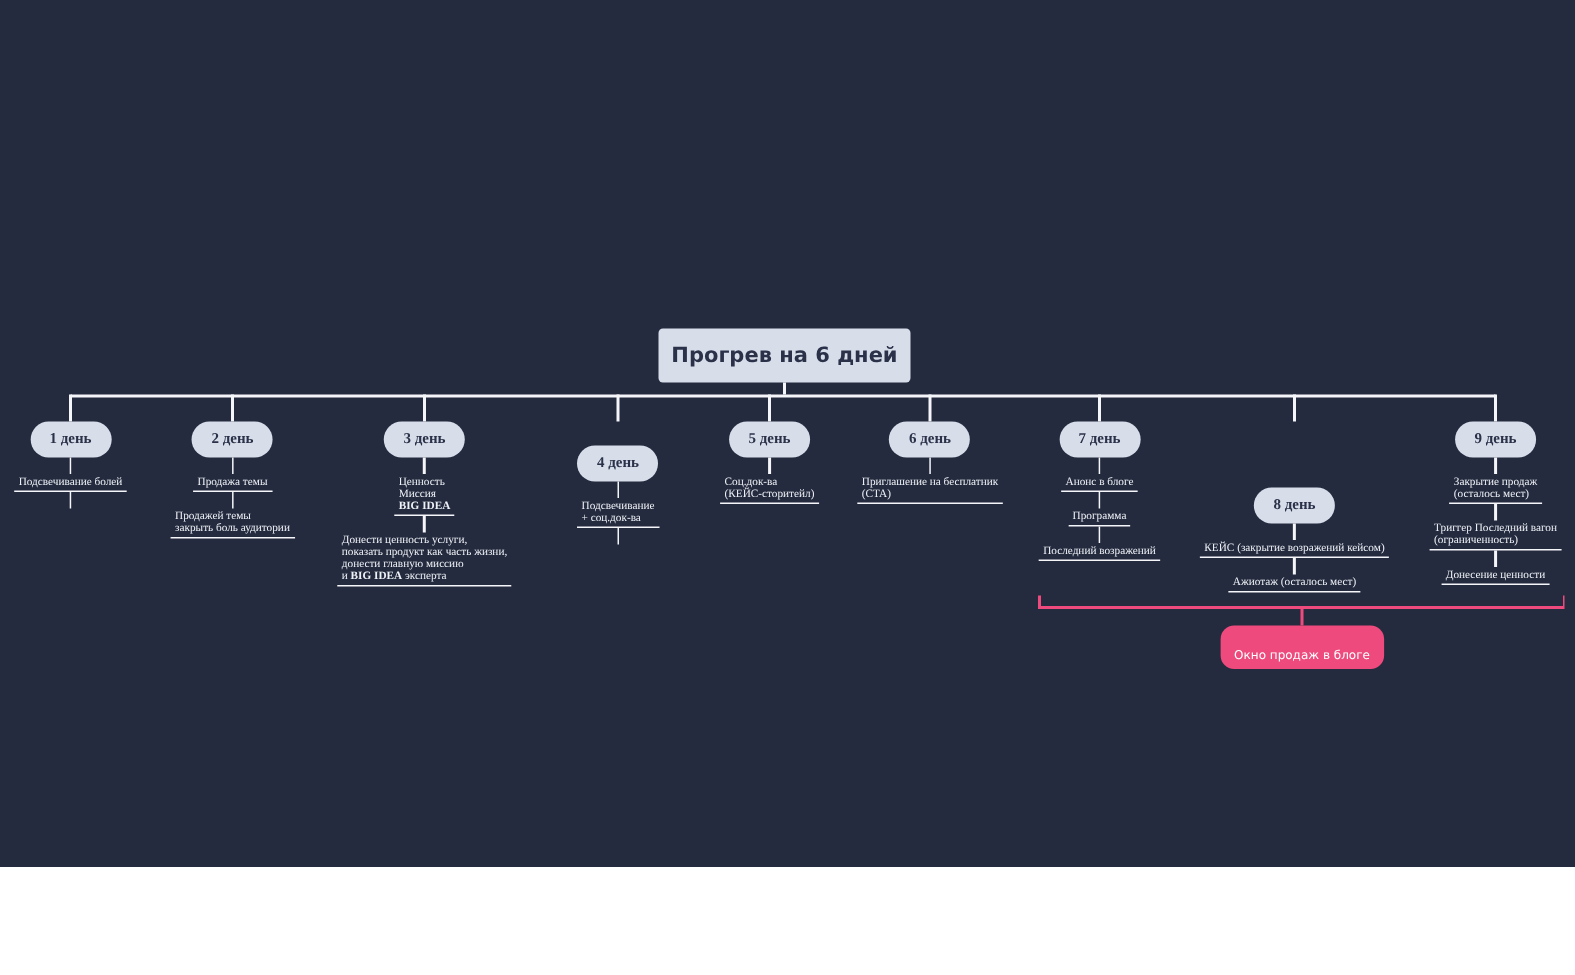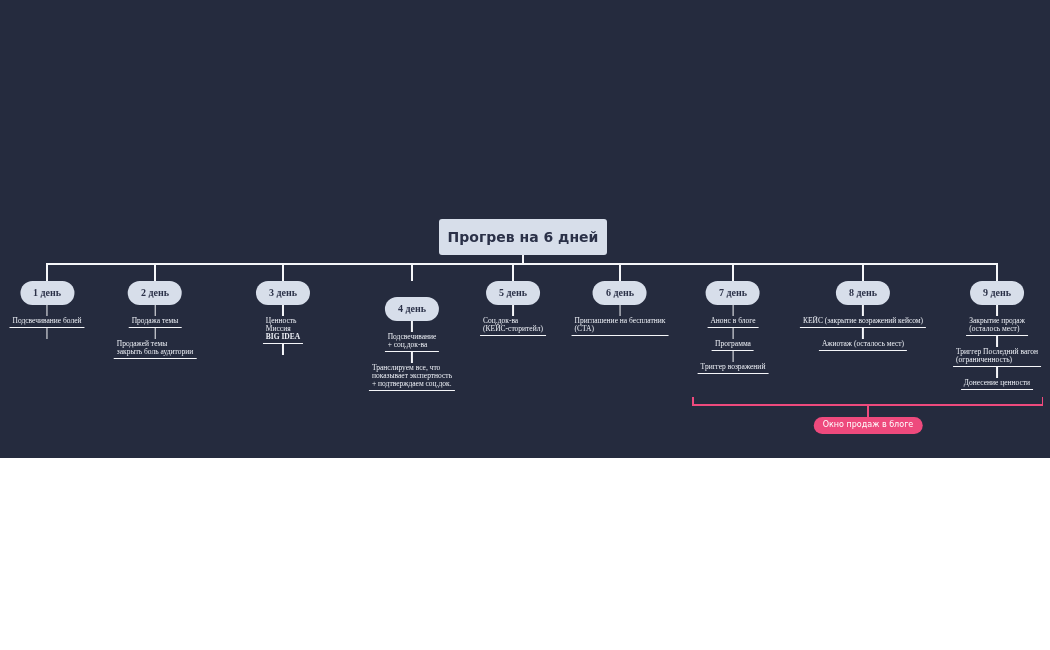--- a/index.html
+++ b/index.html
@@ -1,19 +1,19 @@
 <!DOCTYPE html>
 <html><head>
 <meta charset="utf-8">
 <title>Прогрев на 6 дней</title>
 <style>
   html,body{margin:0;padding:0;}
   #canvas{
     position:relative;
-    width:1050px;height:458px;
+    width:1050px;height:578px;
     background:var(--bg,#252b3e);
     font-family:"DejaVu Sans", sans-serif;
     overflow:hidden;
   }
   .root-node{
     position:absolute;
     left:523px;top:219px;
     transform:translateX(-50%);
     width:168px;height:36px;
     background:var(--node-fill,#dbe1ee);
@@ -56,21 +56,21 @@
   }
   .label b{font-weight:bold;}
   .badge{
     position:absolute;
     left:868px;top:417px;
     transform:translateX(-50%);
     background:var(--accent,#ee4a7d);
     color:#ffffff;
     font-size:8px;
     line-height:8px;
-    padding:4px 9px 5px 9px;
+    padding:16px 9px 5px 9px;
     border-radius:9px;
     white-space:nowrap;
   }
 </style>
 </head>
 <body>
 
 <div id="canvas" style="--bg: #252b3e; --node-fill: #d7deea; --node-text: #2b3148; --line: #f5f6f9; --accent: #ee4a7d;">
 
   <div class="root-node">Прогрев на 6 дней</div>
@@ -112,34 +112,35 @@
       </div>
       <div class="branch" style="left: 283px; transform: translateX(-50%);">
         <div class="pill">3 день</div>
         <div class="stub"></div>
         <div class="label">
           <div>Ценность</div>
           <div>Миссия</div>
           <div><b>BIG IDEA</b></div>
         </div>
         <div class="stub"></div>
+        <div class="label">
+          <div>Донести ценность услуги,</div>
+          <div>показать продукт как часть жизни,</div>
+          <div>донести главную миссию</div>
+          <div>и <b>BIG IDEA</b> эксперта</div>
+        </div>
       </div>
       <div class="branch" style="left: 412px; transform: translateX(-50%); margin-top: 16px;">
         <div class="pill">4 день</div>
         <div class="stub"></div>
         <div class="label">
           <div>Подсвечивание</div>
           <div>+ соц.док-ва</div>
         </div>
         <div class="stub"></div>
-        <div class="label">
-          <div>Транслируем все, что</div>
-          <div>показывает экспертность</div>
-          <div>+ подтверждаем соц.док.</div>
-        </div>
       </div>
       <div class="branch" style="left: 513px; transform: translateX(-50%);">
         <div class="pill">5 день</div>
         <div class="stub"></div>
         <div class="label">
           <div>Соц.док-ва</div>
           <div>(КЕЙС-сторитейл)</div>
         </div>
       </div>
       <div class="branch" style="left: 620px; transform: translateX(-50%);">
@@ -155,24 +156,24 @@
         <div class="stub"></div>
         <div class="label">
           <div>Анонс в блоге</div>
         </div>
         <div class="stub"></div>
         <div class="label">
           <div>Программа</div>
         </div>
         <div class="stub"></div>
         <div class="label">
-          <div>Триггер возражений</div>
-        </div>
-      </div>
-      <div class="branch" style="left: 863px; transform: translateX(-50%);">
+          <div>Последний возражений</div>
+        </div>
+      </div>
+      <div class="branch" style="left: 863px; transform: translateX(-50%); margin-top: 44px;">
         <div class="pill">8 день</div>
         <div class="stub"></div>
         <div class="label">
           <div>КЕЙС (закрытие возражений кейсом)</div>
         </div>
         <div class="stub"></div>
         <div class="label">
           <div>Ажиотаж (осталось мест)</div>
         </div>
       </div>

